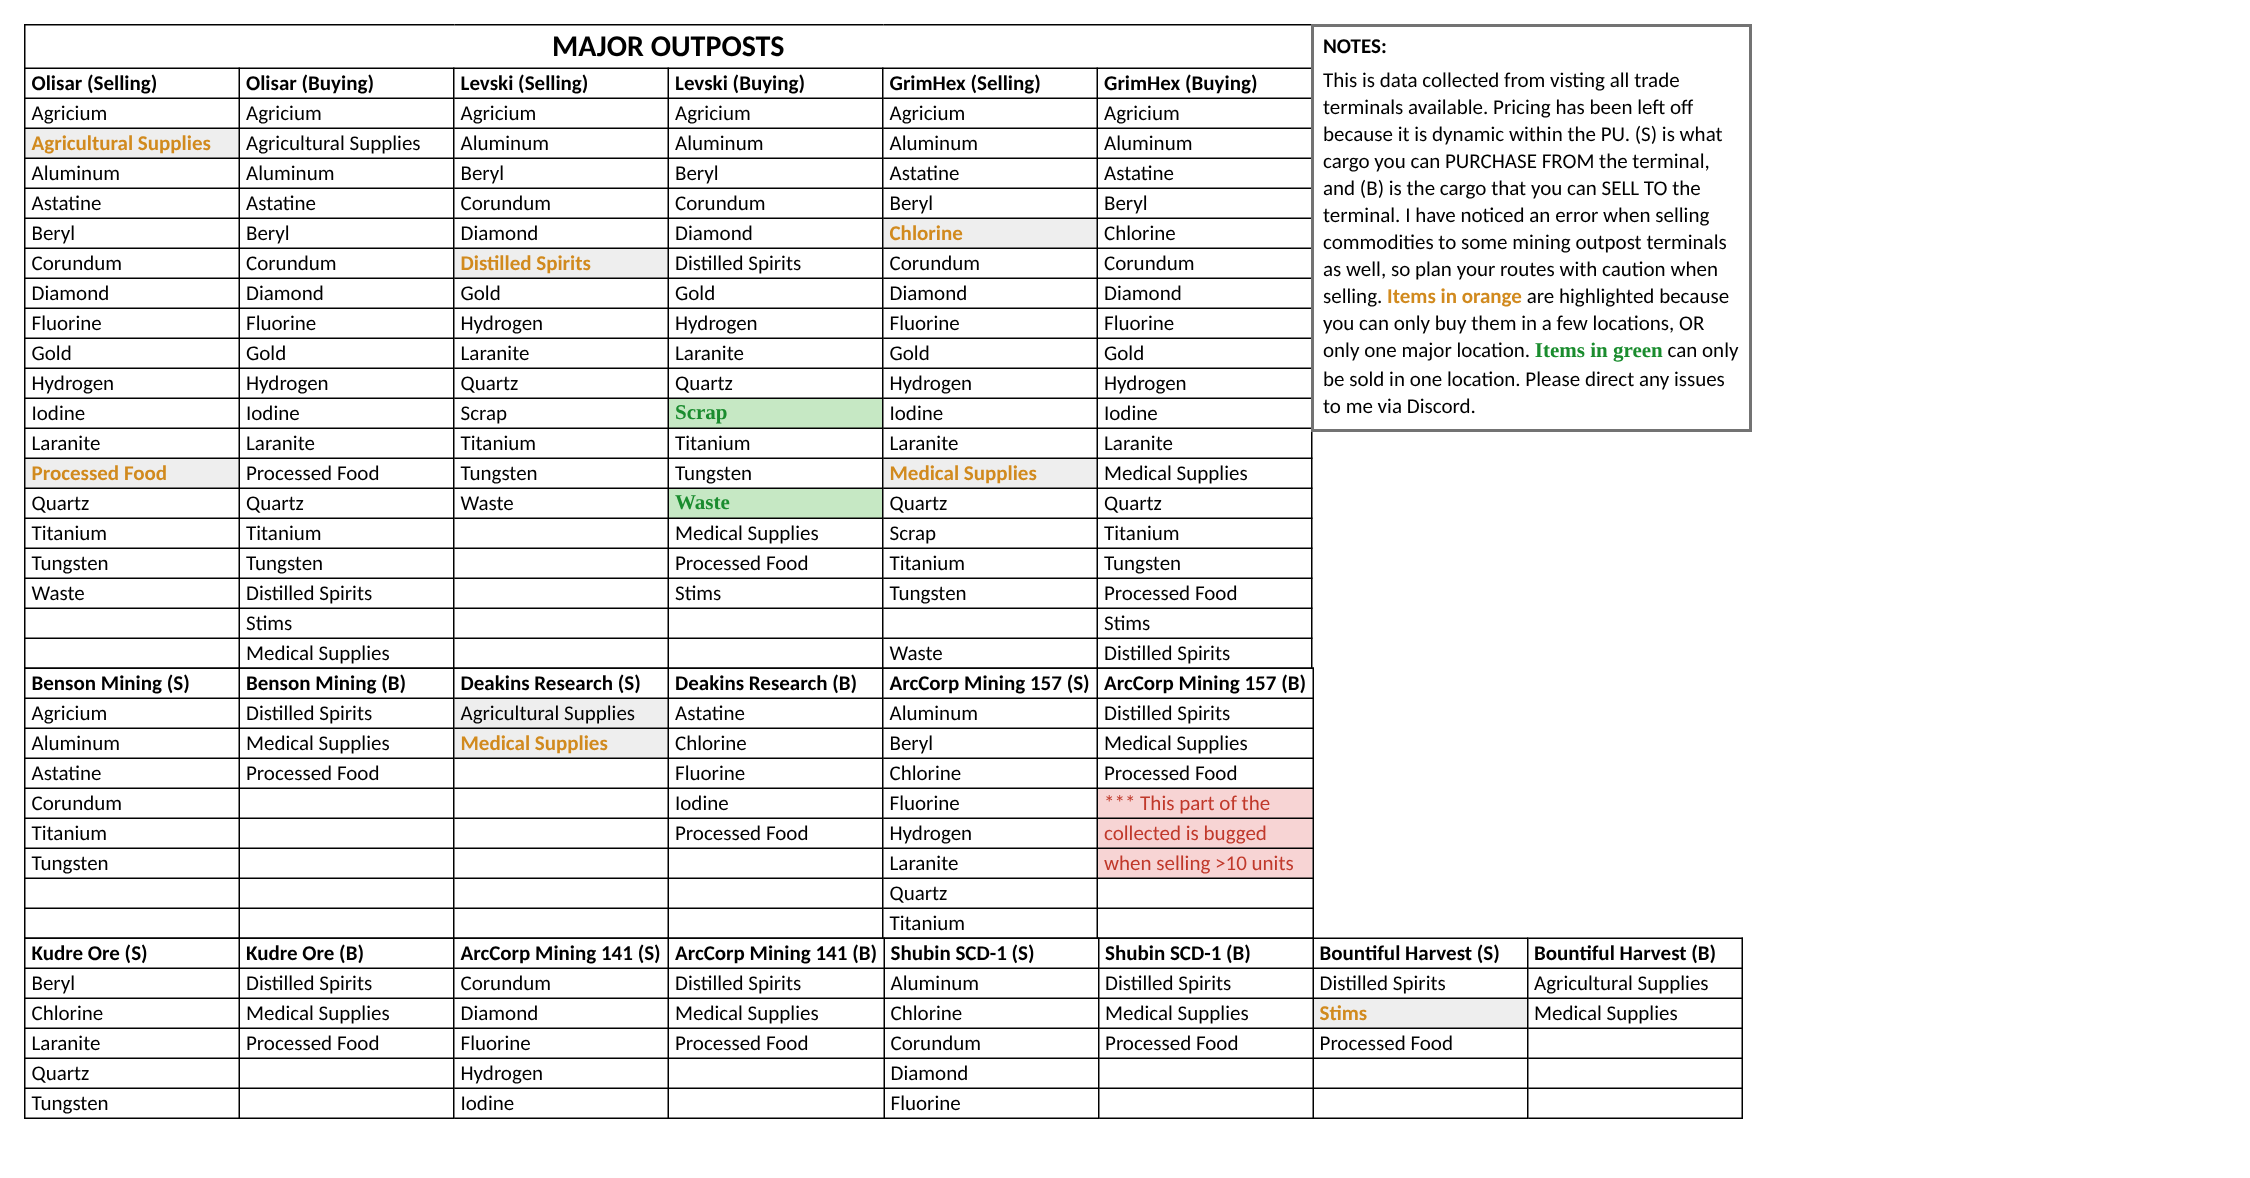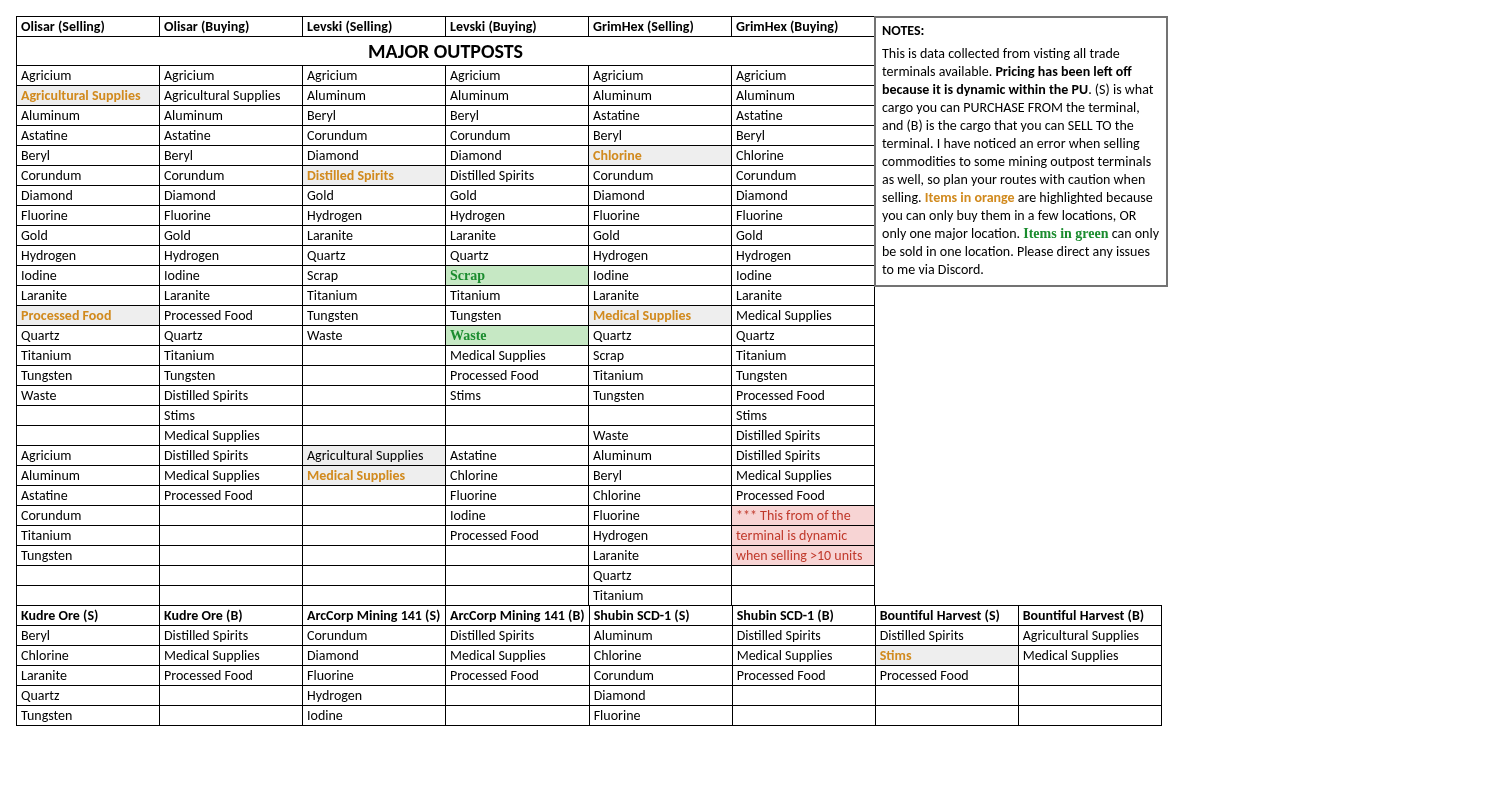--- a/index.html
+++ b/index.html
@@ -15,47 +15,47 @@
   .hdr{font-weight:700;}
   .orange{color:#d18a1e;font-weight:700;}
   .green{color:#1a8c2e;font-weight:700;font-family:Liberation Serif, serif;}
   .red{color:#c0392b;}
   .bg-grey{background:#eeeeee;}
   .bg-green{background:#c6e8c4;}
   .bg-pink{background:#f7d4d4;}
   .notes-box{border:2px solid #737373;margin-left:-1px;}
   .notes-title{font-weight:700;padding:4px 6px;}
   .notes-body{padding:2px 6px 6px 6px;line-height:18px;font-size:14px;}
-  .notes-body b{font-weight:700;text-align:center;}
+  .notes-body b{font-weight:400;text-align:center;}
 </style>
 </head>
 <body>
 <div class="wrap">
 
 <div class="flex-top">
   <table id="major">
         <colgroup>
           <col style="width:143px">
           <col style="width:143px">
           <col style="width:143px">
           <col style="width:143px">
           <col style="width:143px">
           <col style="width:143px">
         </colgroup>
         <tbody>
+          <tr>
+            <td class="title-cell" colspan="6">MAJOR OUTPOSTS</td>
+          </tr>
           <tr>
             <td class="hdr">Olisar (Selling)</td>
             <td class="hdr">Olisar (Buying)</td>
             <td class="hdr">Levski (Selling)</td>
             <td class="hdr">Levski (Buying)</td>
             <td class="hdr">GrimHex (Selling)</td>
             <td class="hdr">GrimHex (Buying)</td>
-          </tr>
-          <tr>
-            <td class="title-cell" colspan="6">MAJOR OUTPOSTS</td>
           </tr>
           <tr>
             <td class="">Agricium</td>
             <td class="">Agricium</td>
             <td class="">Agricium</td>
             <td class="">Agricium</td>
             <td class="">Agricium</td>
             <td class="">Agricium</td>
           </tr>
           <tr>
@@ -216,20 +216,28 @@
       <colgroup>
         <col style="width:143px">
         <col style="width:143px">
         <col style="width:143px">
         <col style="width:143px">
         <col style="width:143px">
         <col style="width:143px">
       </colgroup>
       <tbody>
         <tr>
+          <td class="hdr">Benson Mining (S)</td>
+          <td class="hdr">Benson Mining (B)</td>
+          <td class="hdr">Deakins Research (S)</td>
+          <td class="hdr">Deakins Research (B)</td>
+          <td class="hdr">ArcCorp Mining 157 (S)</td>
+          <td class="hdr">ArcCorp Mining 157 (B)</td>
+        </tr>
+        <tr>
           <td class="">Agricium</td>
           <td class="">Distilled Spirits</td>
           <td class="bg-grey">Agricultural Supplies</td>
           <td class="">Astatine</td>
           <td class="">Aluminum</td>
           <td class="">Distilled Spirits</td>
         </tr>
         <tr>
           <td class="">Aluminum</td>
           <td class="">Medical Supplies</td>
@@ -245,29 +253,29 @@
           <td class="">Fluorine</td>
           <td class="">Chlorine</td>
           <td class="">Processed Food</td>
         </tr>
         <tr>
           <td class="">Corundum</td>
           <td class=""></td>
           <td class=""></td>
           <td class="">Iodine</td>
           <td class="">Fluorine</td>
-          <td class="red bg-pink">*** This from of the</td>
+          <td class="red bg-pink">*** This part of the</td>
         </tr>
         <tr>
           <td class="">Titanium</td>
           <td class=""></td>
           <td class=""></td>
           <td class="">Processed Food</td>
           <td class="">Hydrogen</td>
-          <td class="red bg-pink">terminal is dynamic</td>
+          <td class="red bg-pink">collected is bugged</td>
         </tr>
         <tr>
           <td class="">Tungsten</td>
           <td class=""></td>
           <td class=""></td>
           <td class=""></td>
           <td class="">Laranite</td>
           <td class="red bg-pink">when selling &gt;10 units</td>
         </tr>
         <tr>

